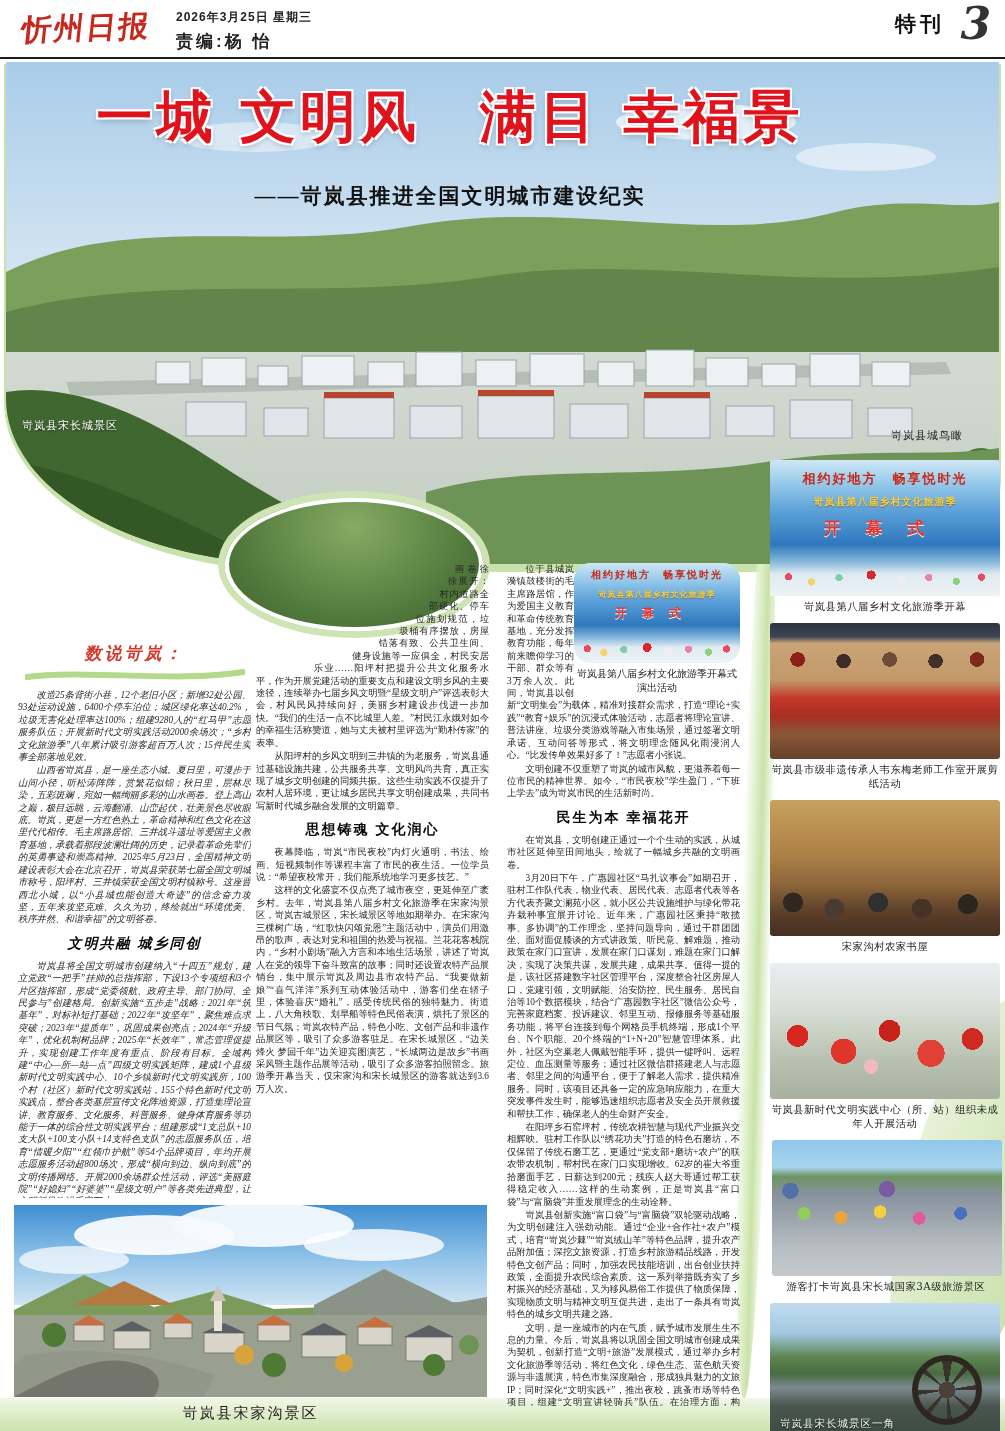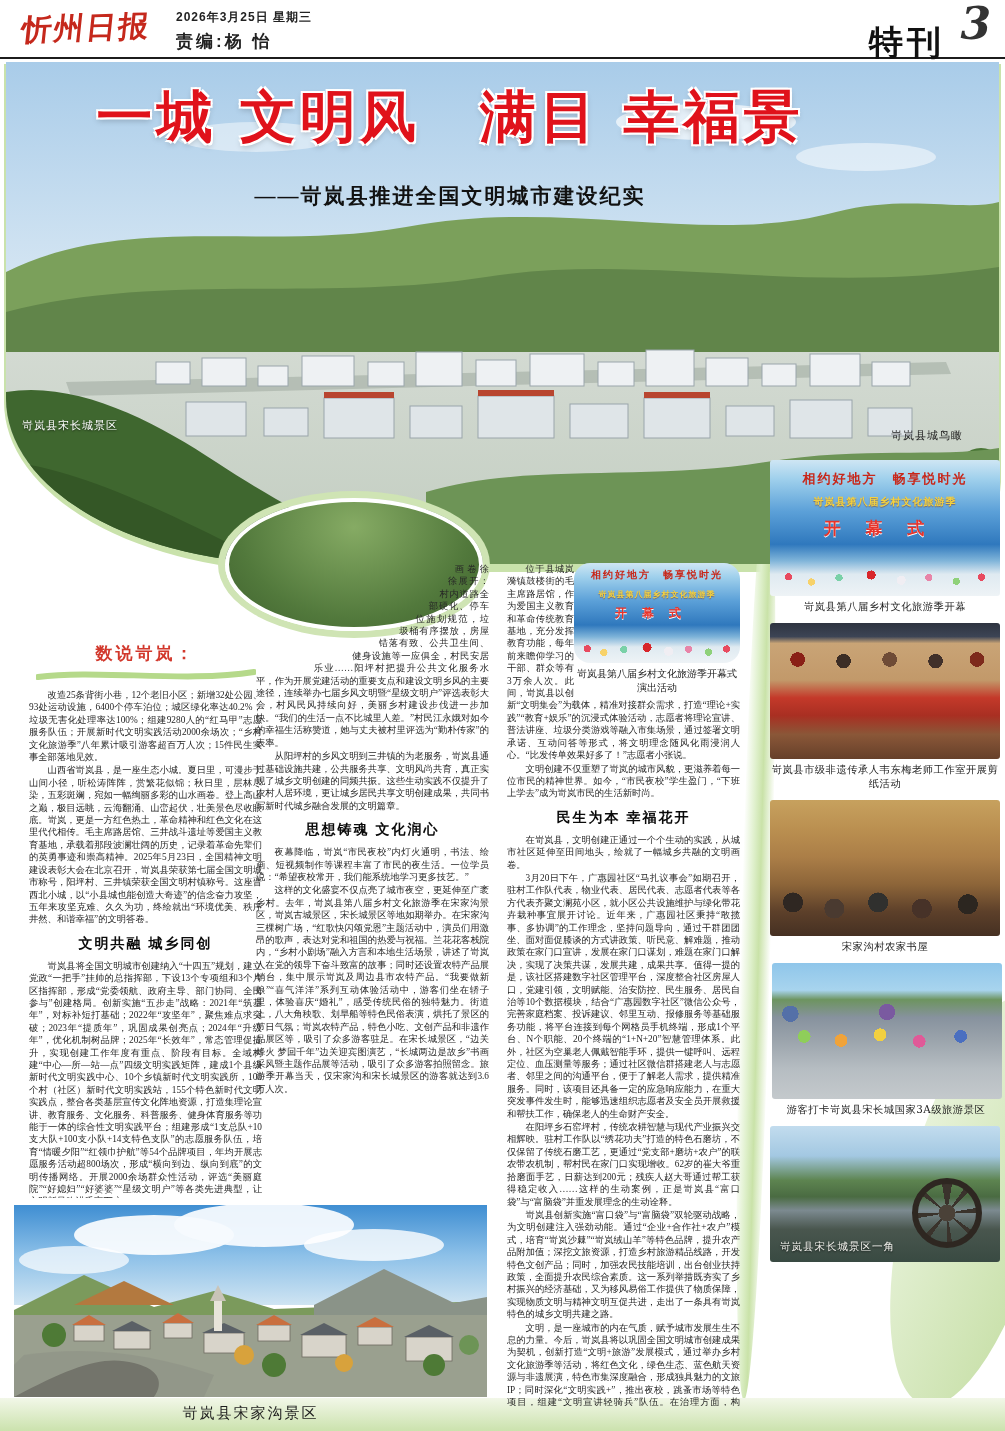--- a/index.html
+++ b/index.html
@@ -6,21 +6,21 @@
   .page{position:relative;width:1005px;height:1431px;background:#ffffff;overflow:hidden;
         font-family:"Liberation Sans",sans-serif;color:#222;}
 
   
   .hdr{position:absolute;left:0;top:0;width:1005px;height:57px;background:#fff;z-index:30;}
   .hdr-logo{position:absolute;left:22px;top:8px;font-family:"Liberation Serif",serif;
             font-size:30px;font-weight:bold;color:#c5281c;transform:skew(-8deg) rotate(-2deg);
             letter-spacing:2px;}
   .hdr-date{position:absolute;left:176px;top:9px;font-size:12px;font-weight:bold;color:#222;letter-spacing:1px;}
   .hdr-editor{position:absolute;left:176px;top:30px;font-size:17px;font-weight:bold;color:#222;letter-spacing:3px;}
-  .hdr-section{position:absolute;right:60px;top:20px;font-size:34px;font-weight:bold;color:#111;
+  .hdr-section{position:absolute;right:60px;top:10px;font-size:21px;font-weight:bold;color:#111;
                font-family:"Liberation Serif",serif;letter-spacing:4px;}
   .hdr-pagenum{position:absolute;right:14px;top:-2px;font-size:44px;font-weight:bold;font-style:italic;
                color:#333;font-family:"DejaVu Serif",serif;}
   .hdr-rule{position:absolute;left:0;top:56px;width:1005px;height:3px;background:#1c1c1c;}
 
   
   .pano-rim{position:absolute;left:4px;top:64px;width:997px;height:508px;background:#c9e2ab;
             border-radius:0 0 170px 300px / 0 0 90px 170px;z-index:1;}
   .side-band{position:absolute;left:741px;top:470px;width:30px;height:930px;z-index:2;
              background:linear-gradient(90deg,rgba(255,255,255,0),#dff0cc 35%,#c9e2a8 60%,rgba(255,255,255,0));
@@ -47,21 +47,21 @@
   .cap-kai{font-family:"DejaVu Serif",serif;font-size:11px;letter-spacing:1px;}
   .pano-cap-left{position:absolute;left:22px;top:418px;color:#fff;z-index:7;text-shadow:0 1px 2px rgba(0,0,0,.6);}
   .pano-cap-right{position:absolute;right:42px;top:428px;color:#222;z-index:7;}
 
   
   .col{position:absolute;z-index:6;font-family:"Liberation Serif",serif;}
   .col p{font-size:9.3px;line-height:12.4px;text-align:justify;margin:0 0 1px 0;color:#262626;text-indent:2em;}
   .col p.noind{text-indent:0;}
   .col h3{font-family:"Liberation Sans",sans-serif;font-size:14px;color:#0a0a0a;text-align:center;
           margin:9px 0 7px 0;letter-spacing:2px;}
-  .col1{left:29px;top:640px;width:233px;height:558px;overflow:hidden;}
+  .col1{left:18px;top:640px;width:233px;height:558px;overflow:hidden;font-style:italic;}
   .col2{left:256px;top:563px;width:233px;height:636px;overflow:hidden;}
   .col3{left:507px;top:563px;width:233px;height:843px;overflow:hidden;}
 
   
   .stats-title{font-family:"Liberation Sans",sans-serif;font-size:17px;font-weight:bold;color:#d2382c;
                text-align:center;letter-spacing:3px;margin:2px 0 0 0;}
   .swoosh{display:block;margin:2px auto 6px auto;}
 
   
   .wrap-circle{float:left;width:216px;height:120px;shape-outside:ellipse(235px 155px at -12% -38%);}
@@ -355,20 +355,24 @@
     <figure class="sb" style="margin:0 0 9px 0;">
       <div class="ph ph-papercut"></div>
       <figcaption>岢岚县市级非遗传承人韦东梅老师工作室开展剪纸活动</figcaption>
     </figure>
 
     <figure class="sb" style="margin:0 0 9px 0;">
       <div class="ph ph-book"></div>
       <figcaption>宋家沟村农家书屋</figcaption>
     </figure>
 
+    <figure class="sb" style="margin:0 0 9px 0;">
+      <div class="ph ph-kids"></div>
+      <figcaption>岢岚县新时代文明实践中心（所、站）组织未成年人开展活动</figcaption>
+    </figure>
 
     <figure class="sb" style="margin:0 0 9px 2px;">
       <div class="ph ph-plaza"></div>
       <figcaption>游客打卡岢岚县宋长城国家3A级旅游景区</figcaption>
     </figure>
 
     <figure class="sb" style="margin:0;">
       <div class="ph ph-wheel">
         <div class="wheel"></div>
         <div class="wheel-cap">岢岚县宋长城景区一角</div>

